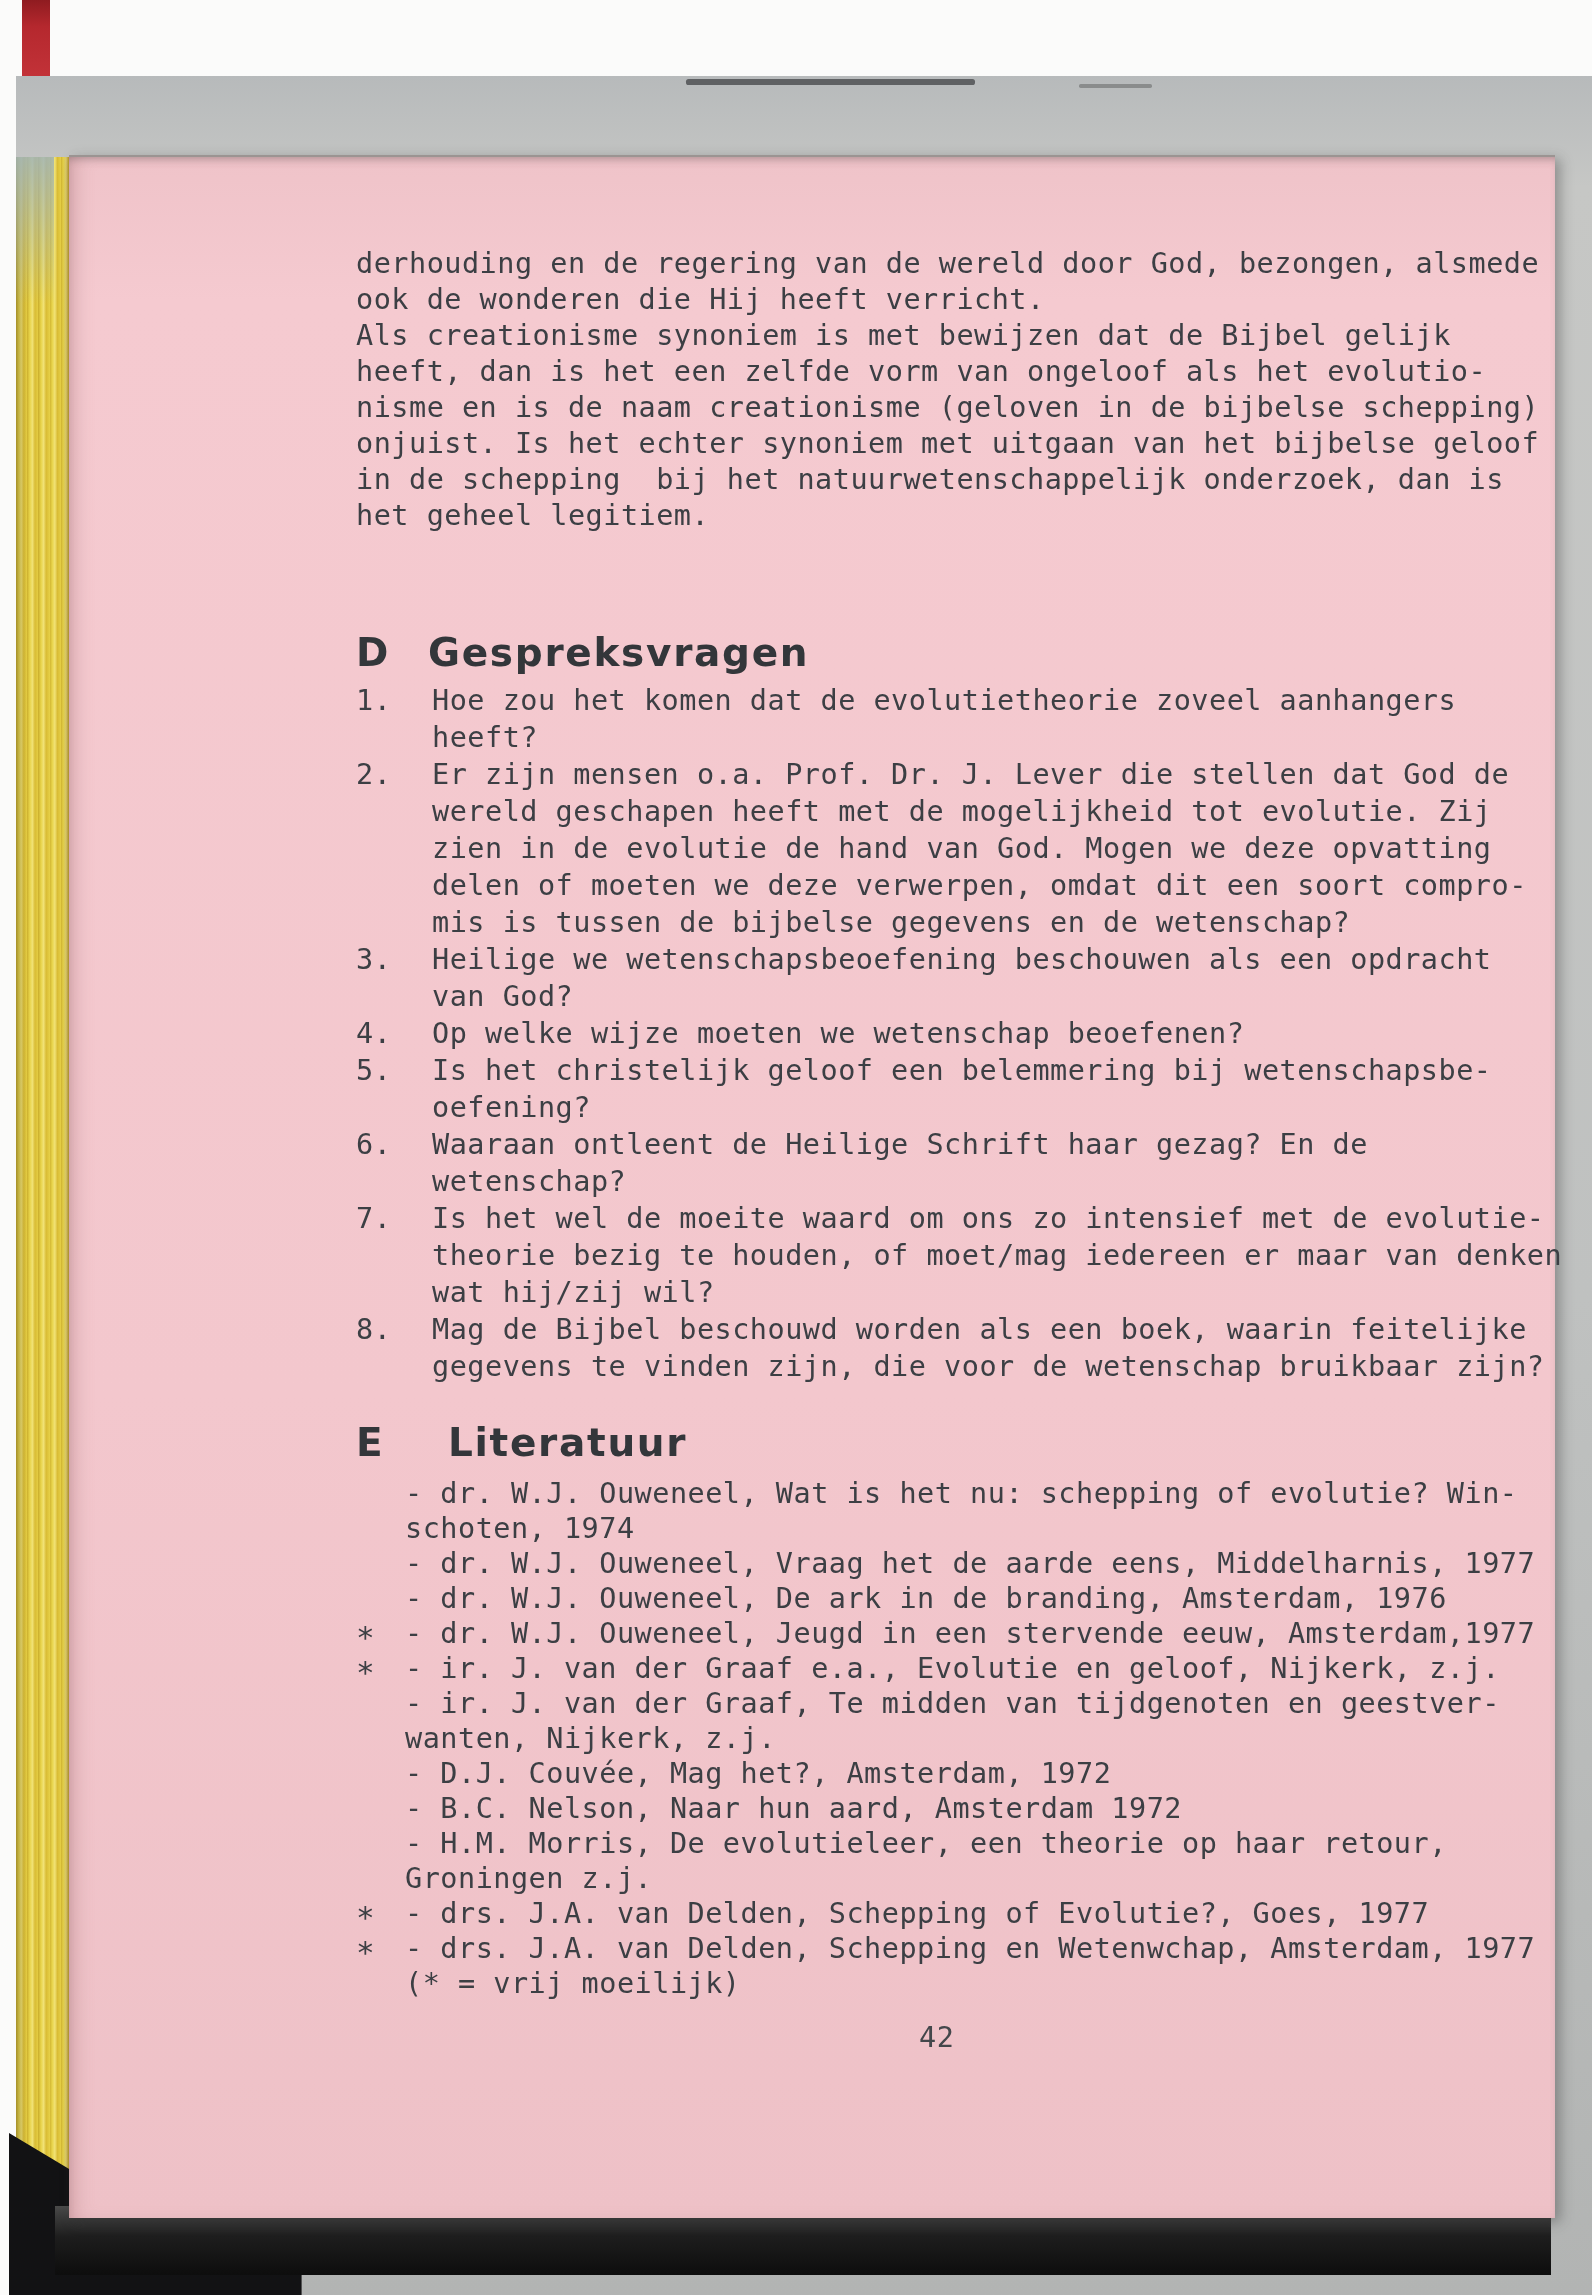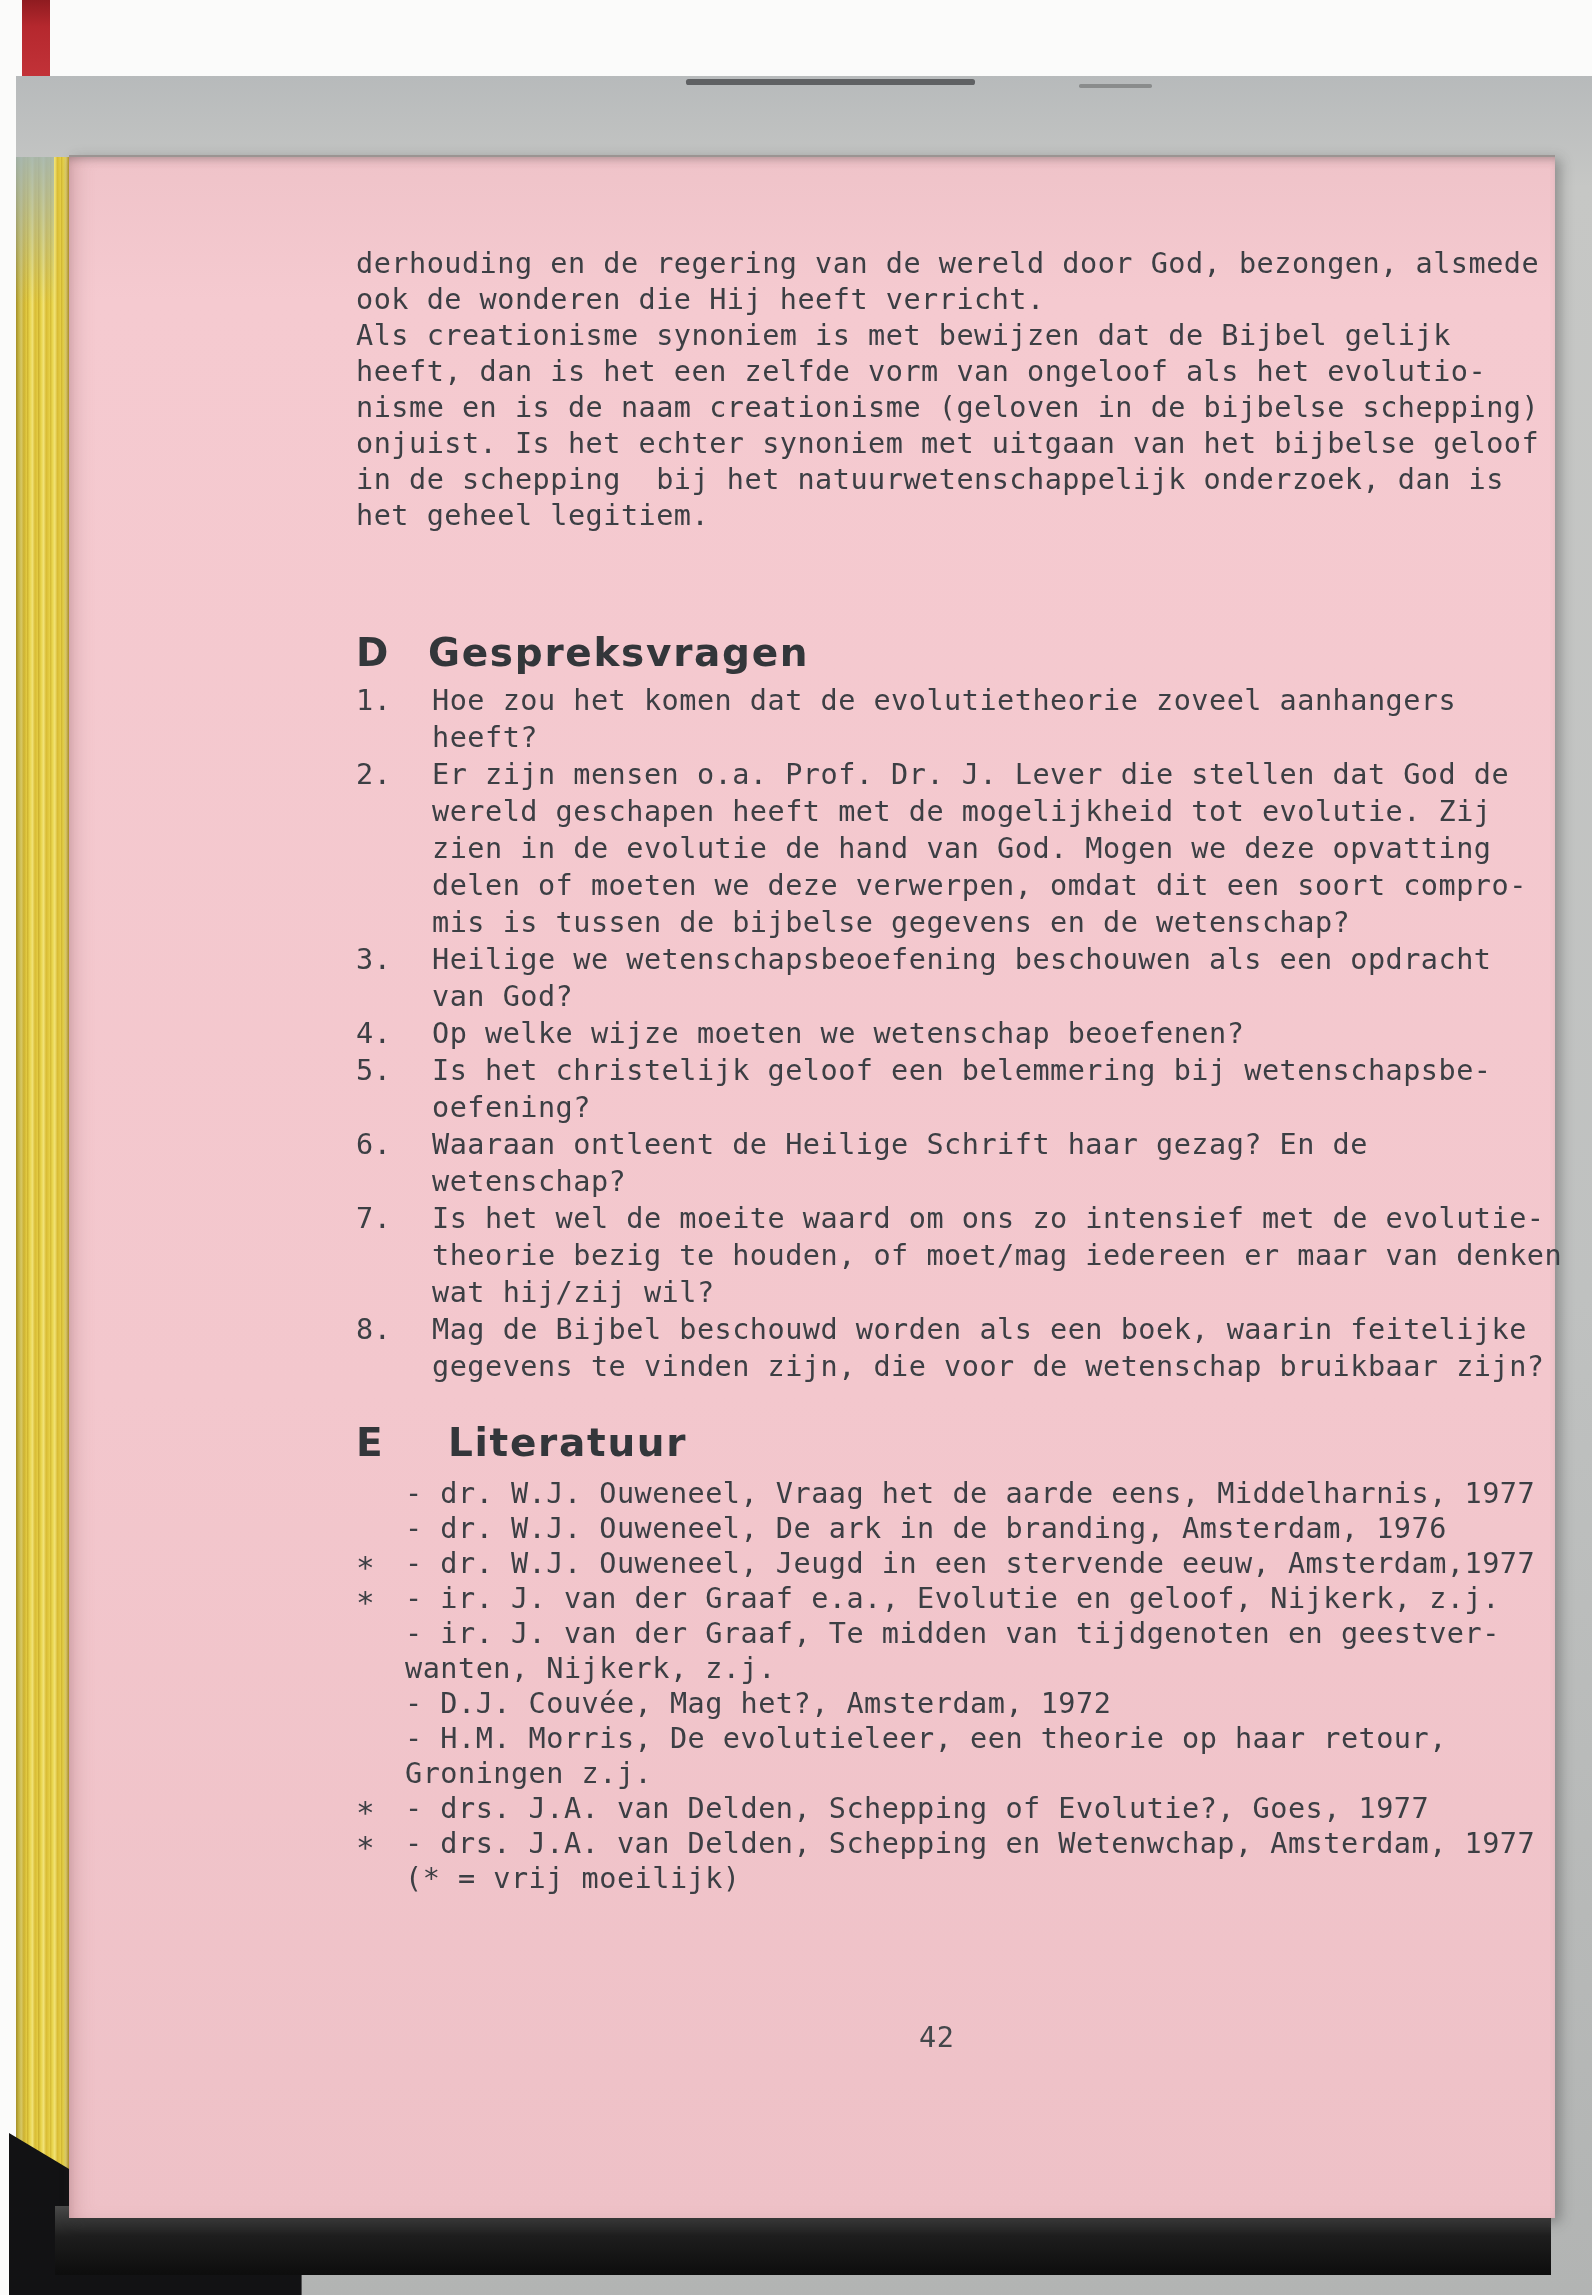--- a/index.html
+++ b/index.html
@@ -144,20 +144,25 @@
     </div>
   </div>
 
   <div class="sec-heading" style="top:1263px">
     <span class="sec-letter letter-e">E</span><span class="sec-title">Literatuur</span>
   </div>
 
   <div class="lit-list txt">
     <div class="lit-row">
       <span class="lit-star"></span>
+      <span class="lit-text pre">- dr. W.J. Ouweneel, Wat is het nu: schepping of evolutie? Win-
+schoten, 1974</span>
+    </div>
+    <div class="lit-row">
+      <span class="lit-star"></span>
       <span class="lit-text pre">- dr. W.J. Ouweneel, Vraag het de aarde eens, Middelharnis, 1977</span>
     </div>
     <div class="lit-row">
       <span class="lit-star"></span>
       <span class="lit-text pre">- dr. W.J. Ouweneel, De ark in de branding, Amsterdam, 1976</span>
     </div>
     <div class="lit-row">
       <span class="lit-star">*</span>
       <span class="lit-text pre">- dr. W.J. Ouweneel, Jeugd in een stervende eeuw, Amsterdam,1977</span>
     </div>
@@ -169,20 +174,24 @@
       <span class="lit-star"></span>
       <span class="lit-text pre">- ir. J. van der Graaf, Te midden van tijdgenoten en geestver-
 wanten, Nijkerk, z.j.</span>
     </div>
     <div class="lit-row">
       <span class="lit-star"></span>
       <span class="lit-text pre">- D.J. Couvée, Mag het?, Amsterdam, 1972</span>
     </div>
     <div class="lit-row">
       <span class="lit-star"></span>
+      <span class="lit-text pre">- B.C. Nelson, Naar hun aard, Amsterdam 1972</span>
+    </div>
+    <div class="lit-row">
+      <span class="lit-star"></span>
       <span class="lit-text pre">- H.M. Morris, De evolutieleer, een theorie op haar retour,
 Groningen z.j.</span>
     </div>
     <div class="lit-row">
       <span class="lit-star">*</span>
       <span class="lit-text pre">- drs. J.A. van Delden, Schepping of Evolutie?, Goes, 1977</span>
     </div>
     <div class="lit-row">
       <span class="lit-star">*</span>
       <span class="lit-text pre">- drs. J.A. van Delden, Schepping en Wetenwchap, Amsterdam, 1977</span>

